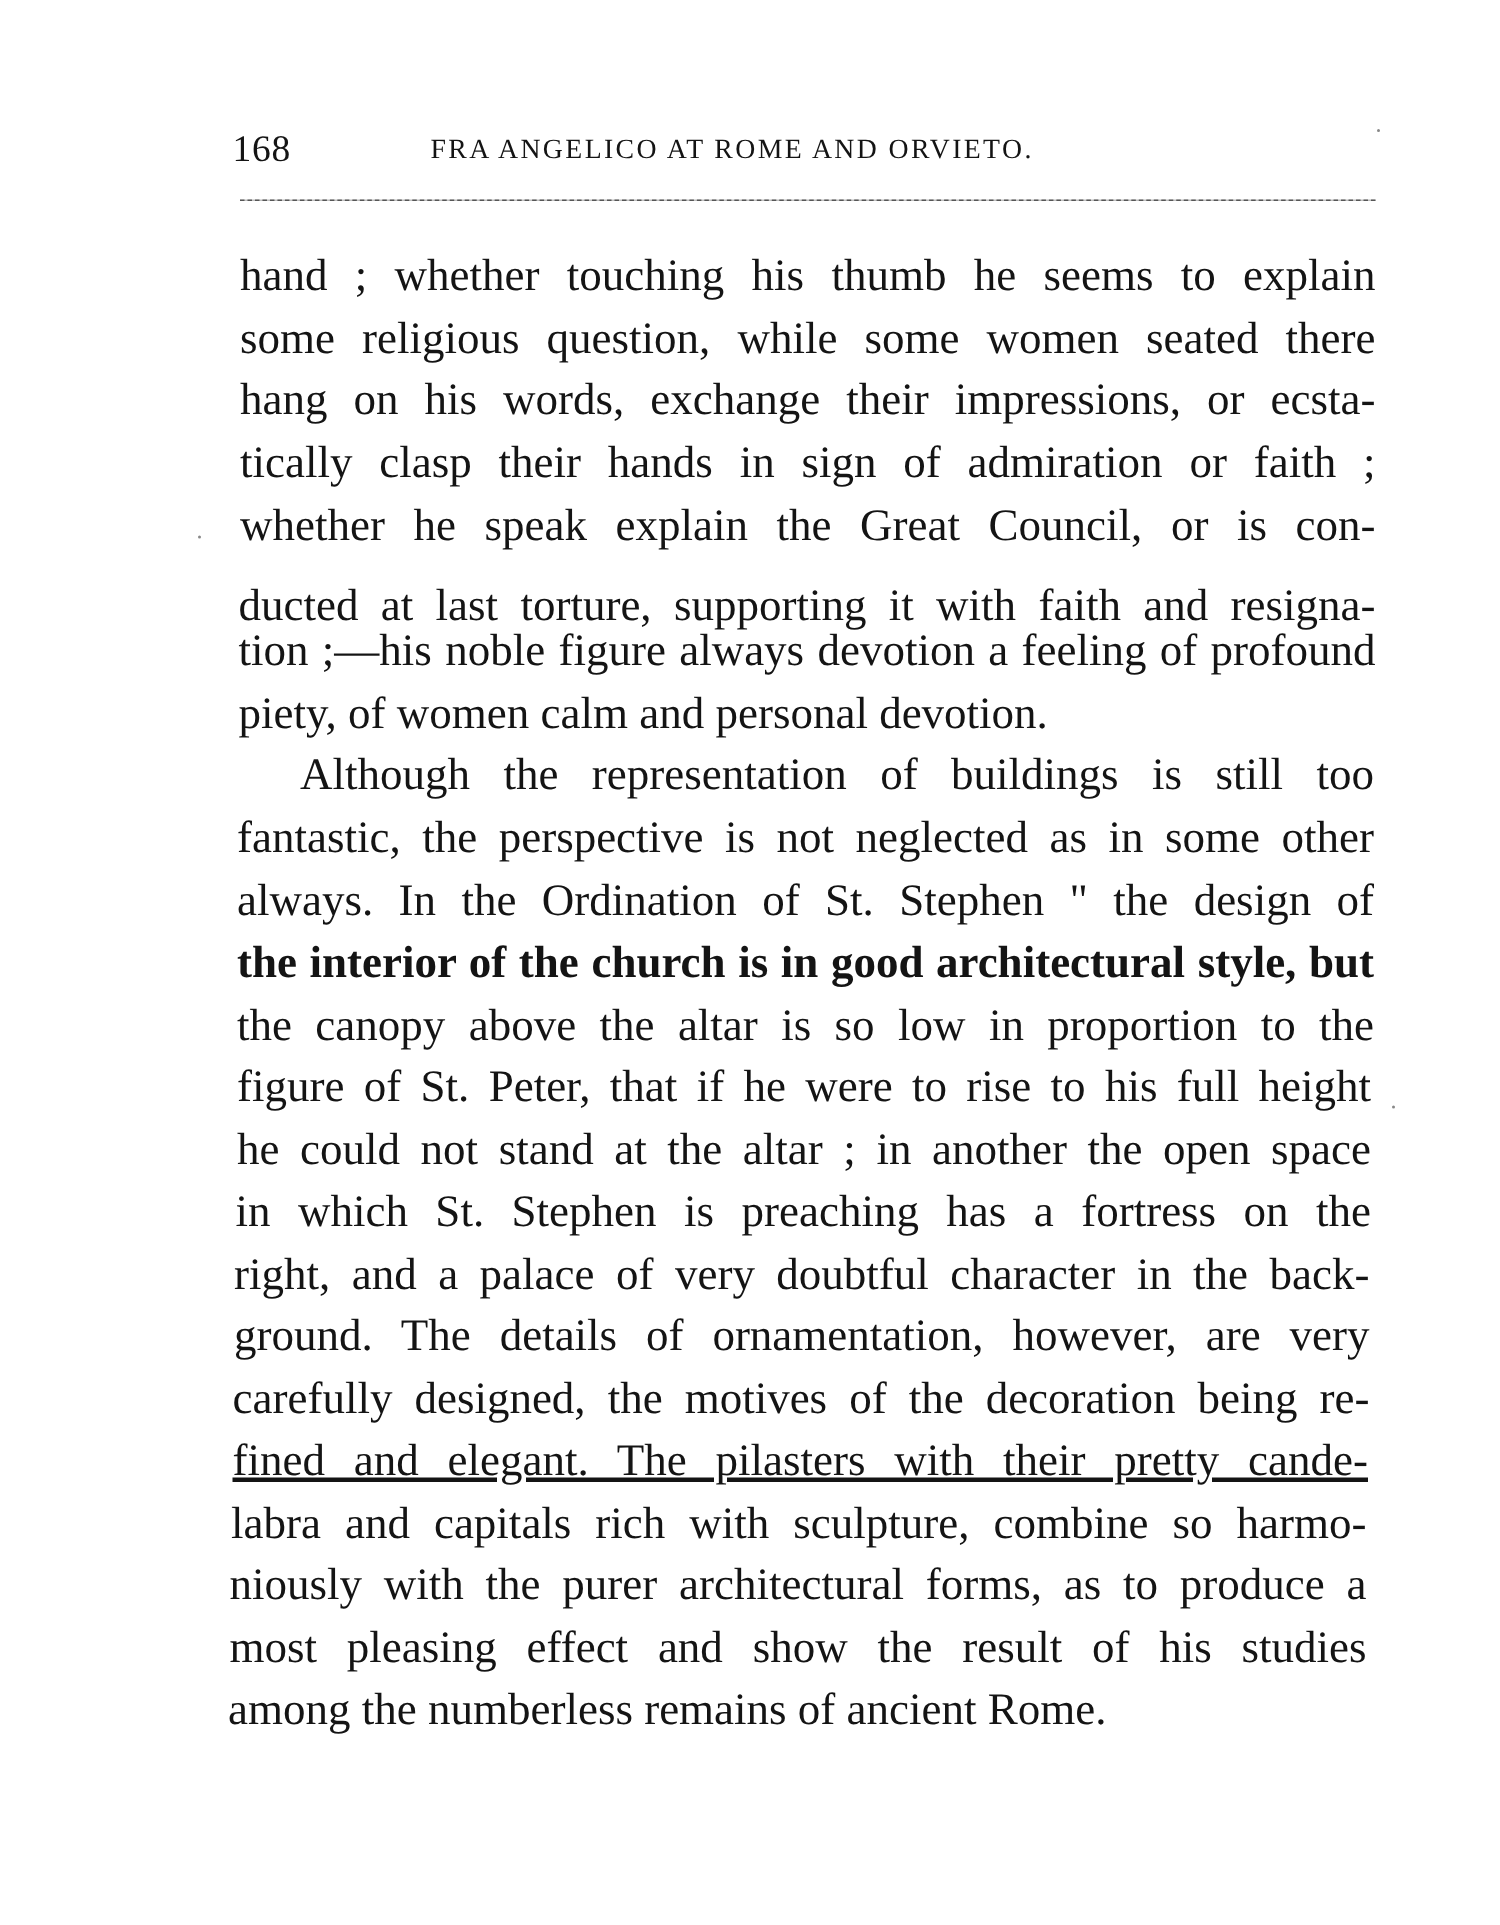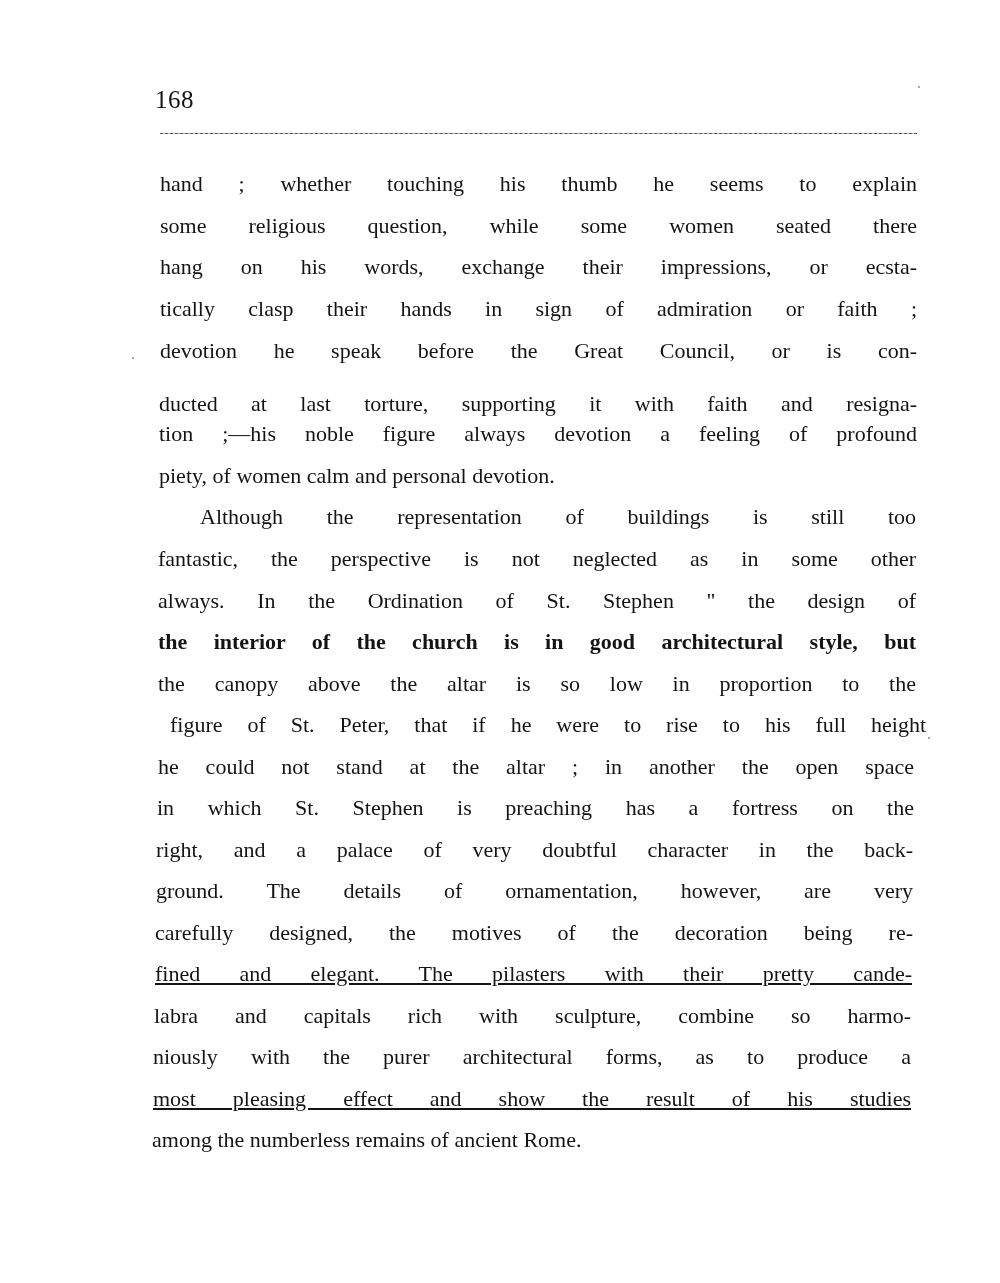--- a/index.html
+++ b/index.html
@@ -57,21 +57,21 @@
     }
     .body-text {
       position: absolute;
       top: 163px;
       left: 0;
       width: 1000px;
     }
     .line {
       position: absolute;
       height: 42px;
-      font-size: 22px;
+      font-size: 30px;
       line-height: 42px;
       white-space: nowrap;
       text-align: justify;
       text-align-last: justify;
     }
     .line.last {
       text-align-last: left;
     }
     .speck {
       position: absolute;
@@ -80,53 +80,54 @@
       border-radius: 1px;
     }
   </style>
 </head>
 <body>
 
 <div class="page">
 
   <div class="running-head">
     <span class="page-number">168</span>
+    <span class="header-title">FRA ANGELICO AT ROME AND ORVIETO.</span>
   </div>
   <div class="header-rule solid"></div>
   <div class="header-rule"></div>
 
   <div class="body-text">
 
     <div>
       <div class="line" style="top:0px;left:160px;width:757px;">hand ; whether touching his thumb he seems to explain</div>
       <div class="line" style="top:42px;left:160px;width:757px;">some religious question, while some women seated there</div>
       <div class="line" style="top:83px;left:160px;width:757px;">hang on his words, exchange their impressions, or ecsta-</div>
       <div class="line" style="top:125px;left:160px;width:757px;">tically clasp their hands in sign of admiration or faith ;</div>
-      <div class="line" style="top:167px;left:160px;width:757px;">devotion he speak before the Great Council, or is con-</div>
+      <div class="line" style="top:167px;left:160px;width:757px;">whether he speak explain the Great Council, or is con-</div>
       <div class="line" style="top:208px;left:159px;width:758px;margin-top:12px;">ducted at last torture, supporting it with faith and resigna-</div>
       <div class="line" style="top:250px;left:159px;width:758px;">tion ;—his noble figure always devotion a feeling of profound</div>
       <div class="line last" style="top:292px;left:159px;width:758px;">piety, of women calm and personal devotion.</div>
     </div>
 
     <div>
       <div class="line" style="top:333px;left:200px;width:716px;">Although the representation of buildings is still too</div>
       <div class="line" style="top:375px;left:158px;width:758px;">fantastic, the perspective is not neglected as in some other</div>
       <div class="line" style="top:417px;left:158px;width:758px;">always.  In the  Ordination of St. Stephen " the design of</div>
       <div class="line" style="top:458px;left:158px;width:758px;font-weight:bold;">the interior of the church is in good architectural style, but</div>
       <div class="line" style="top:500px;left:158px;width:758px;">the canopy above the altar is so low in proportion to the</div>
-      <div class="line" style="top:541px;left:158px;width:756px;margin-left:12px;">figure of St. Peter, that if he were to rise to his full height</div>
+      <div class="line" style="top:541px;left:158px;width:756px;">figure of St. Peter, that if he were to rise to his full height</div>
       <div class="line" style="top:583px;left:158px;width:756px;">he could not stand at the altar ; in another the open space</div>
       <div class="line" style="top:624px;left:157px;width:757px;">in which St. Stephen is preaching has a fortress on the</div>
       <div class="line" style="top:666px;left:156px;width:757px;">right, and a palace of very doubtful character in the back-</div>
       <div class="line" style="top:707px;left:156px;width:757px;">ground.  The details of ornamentation, however, are very</div>
       <div class="line" style="top:749px;left:155px;width:758px;">carefully designed, the motives of the decoration being re-</div>
       <div class="line" style="top:790px;left:155px;width:757px;text-decoration:underline;">fined and elegant.  The pilasters with their pretty cande-</div>
       <div class="line" style="top:832px;left:154px;width:757px;">labra and capitals rich with sculpture, combine so harmo-</div>
       <div class="line" style="top:873px;left:153px;width:758px;">niously with the purer architectural forms, as to produce a</div>
-      <div class="line" style="top:915px;left:153px;width:758px;text-decoration:underline;">most pleasing effect and show the result of his studies</div>
+      <div class="line" style="top:915px;left:153px;width:758px;">most pleasing effect and show the result of his studies</div>
       <div class="line last" style="top:956px;left:152px;width:758px;">among the numberless remains of ancient Rome.</div>
     </div>
   </div>
 
   <div class="speck" style="left:132px;top:357px;"></div>
   <div class="speck" style="left:928px;top:737px;"></div>
   <div class="speck" style="left:918px;top:86px;"></div>
 </div>
 
 </body></html>

